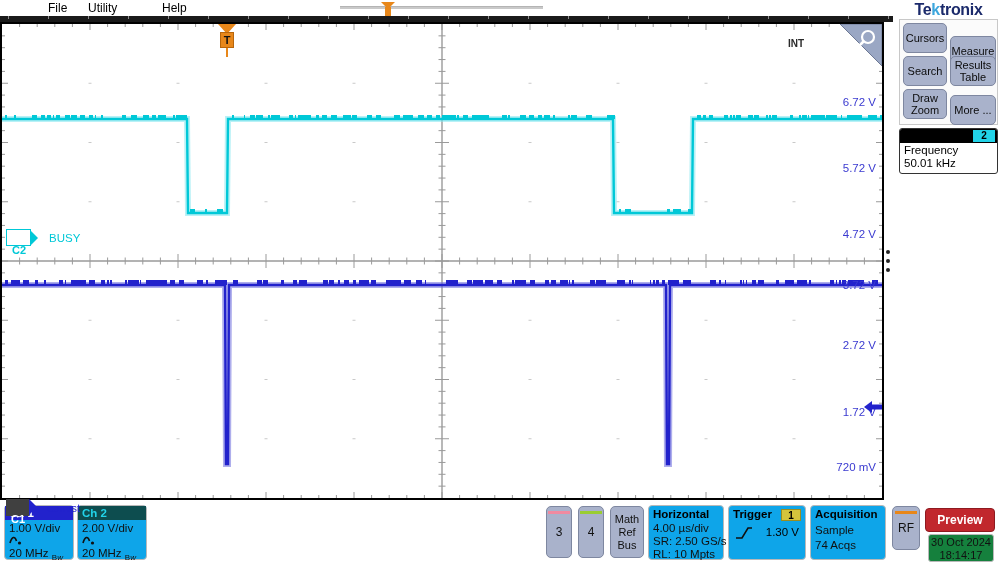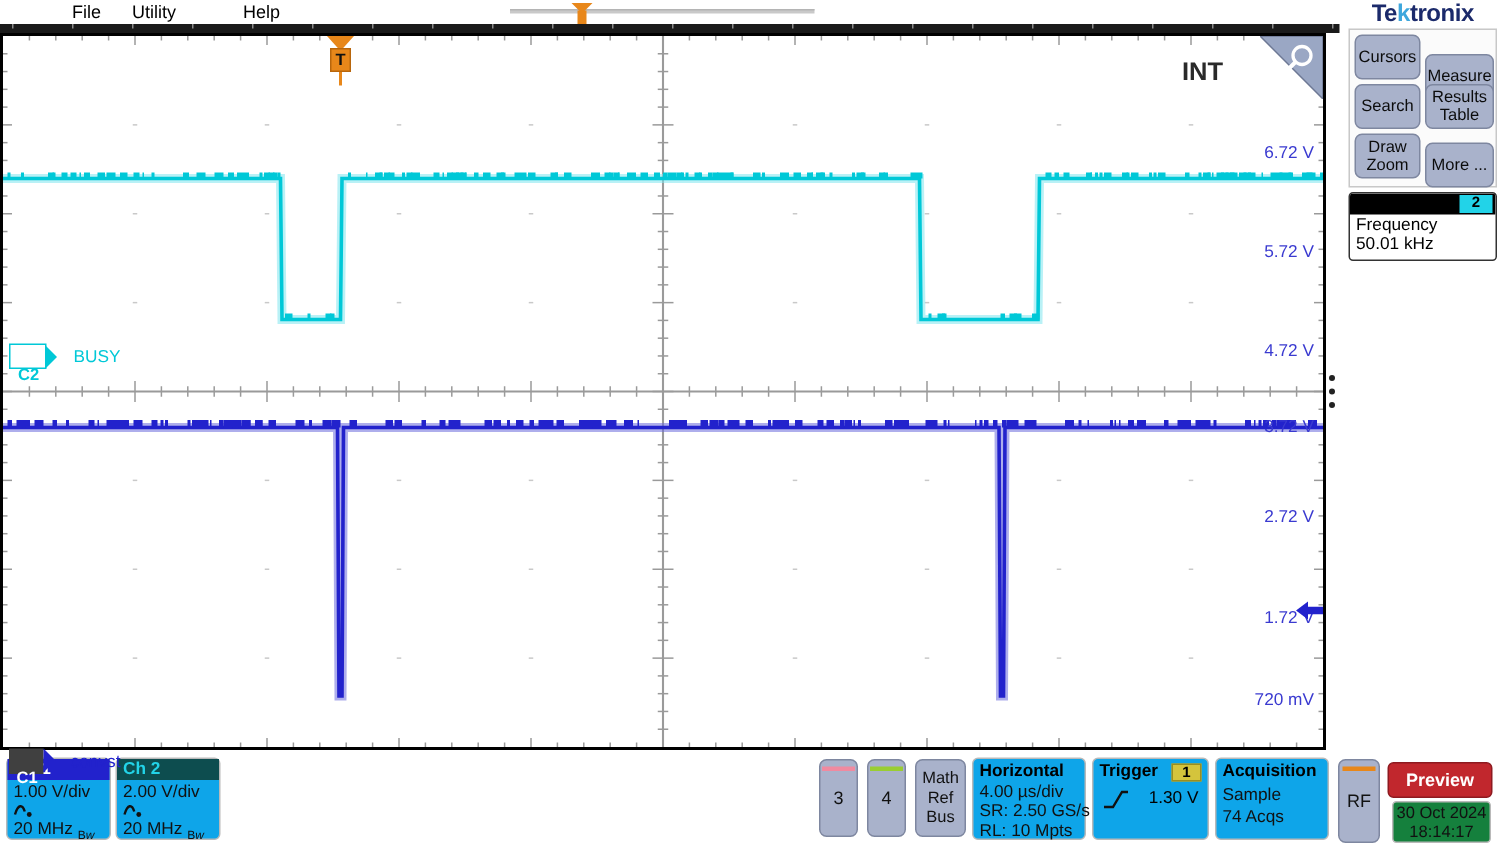--- a/index.html
+++ b/index.html
@@ -80,21 +80,21 @@
     position: absolute; left: 0; top: 8px; width: 18px; height: 16px;
     color: #111; font-size: 11px; font-weight: bold; text-align: center;
     line-height: 16px;
   }
   .trig-T .pin {
     position: absolute; left: 8px; top: 24px; width: 2px; height: 9px; background: #e8871a;
   }
 
   
   .int-label {
-    position: absolute; left: 786px; top: 14px; font-size: 17px; color: #2a2a2a;
+    position: absolute; left: 786px; top: 14px; font-size: 10px; color: #2a2a2a;
     font-weight: bold; z-index: 6;
   }
 
   
   .zoom-corner {
     position: absolute; right: 0px; top: 0px; width: 42px; height: 42px; z-index: 7;
   }
 
   
   .vlabel {
@@ -991,21 +991,21 @@
       </div>
       <div style="position:absolute; right:6px; top:20px; font-size:11.5px;">1.30 V</div>
     </div>
 
     <div class="sbox" style="left:810px; top:5px; width:76px; height:55px;">
       <div class="title">Acquisition</div>
       <div class="line" style="top:18px;">Sample</div>
       <div class="line" style="top:33px;">74 Acqs</div>
     </div>
 
-    <div class="inactive-btn" style="left:892px; top:6px; width:28px; height:56px;text-align:right;">
+    <div class="inactive-btn" style="left:892px; top:6px; width:28px; height:44px;text-align:right;">
       <span class="cbar" style="background:#e8871a;"></span>
       <span>RF</span>
     </div>
 
     <div class="preview-btn" style="left:925px; top:8px; width:70px; height:24px;">Preview</div>
 
     <div class="datetime" style="left:928px; top:34px; width:66px; height:28px;">
       <div>30 Oct 2024</div>
       <div>18:14:17</div>
     </div>

